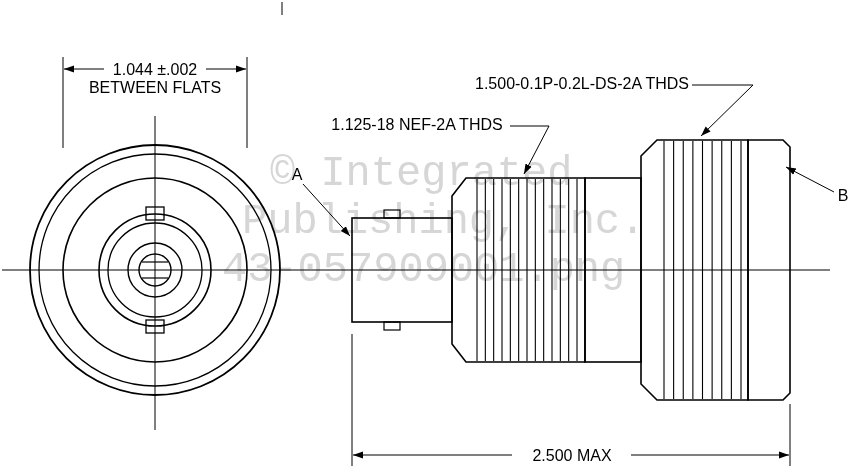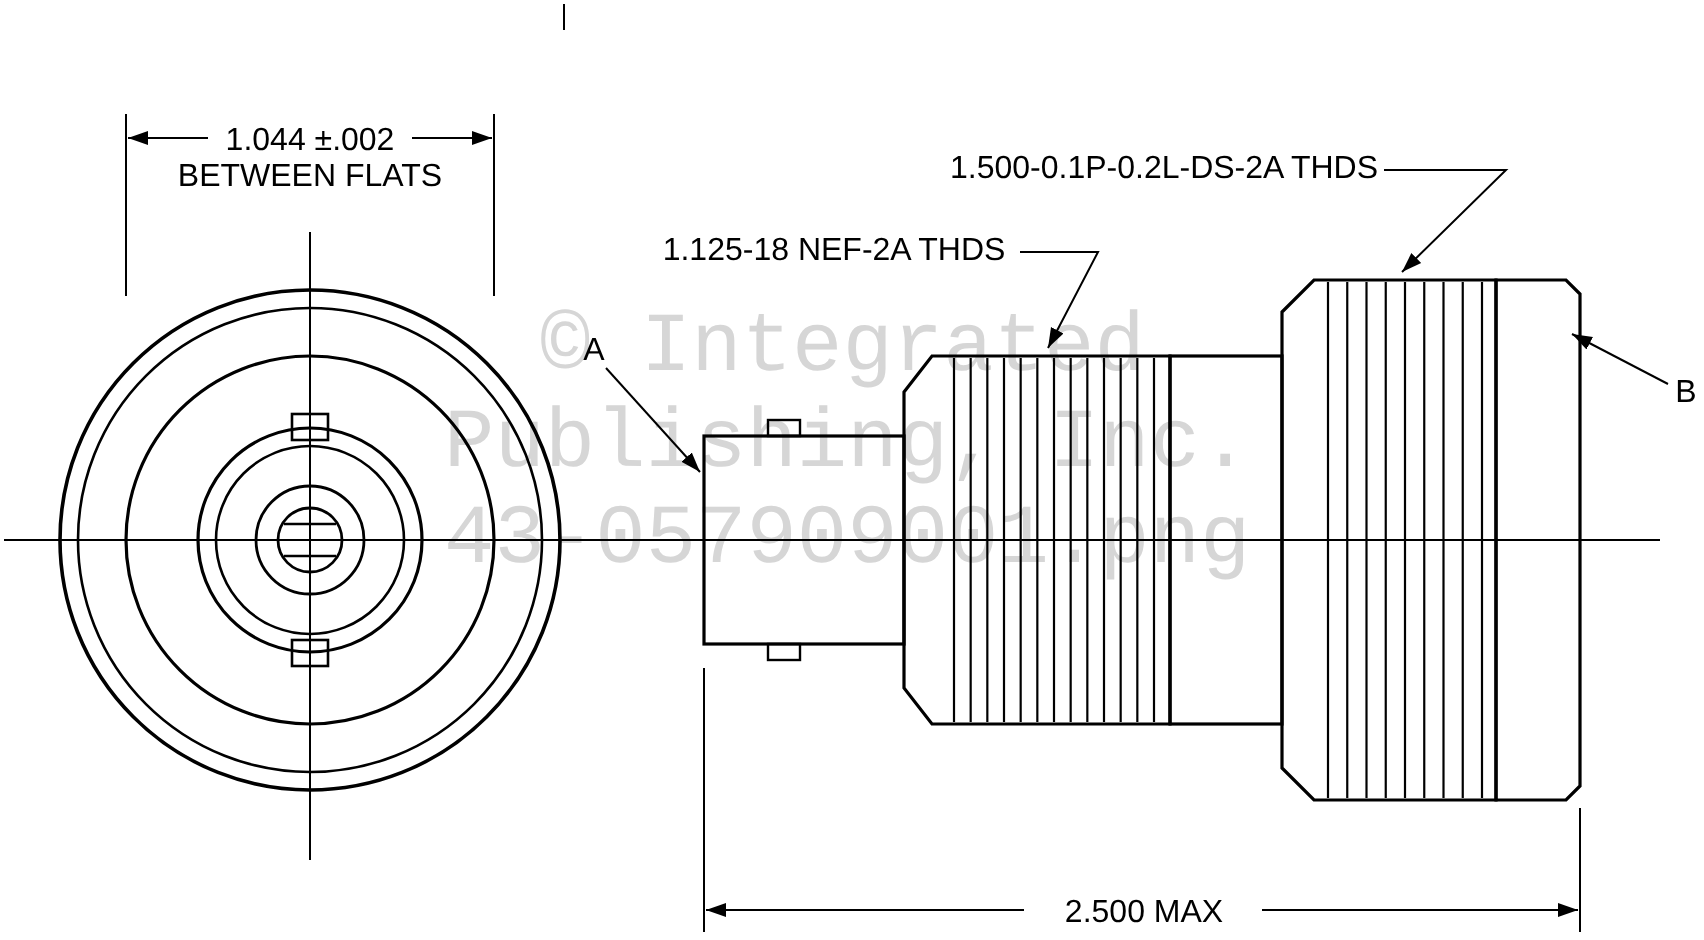--- a/index.html
+++ b/index.html
@@ -1,19 +1,19 @@
 <!DOCTYPE html>
 <html><head>
 <meta charset="utf-8">
 <style>
   html,body{margin:0;padding:0;background:#fff;width:852px;height:470px;overflow:hidden;}
   .stage{position:relative;width:852px;height:470px;background:#fff;font-family:"Liberation Sans",sans-serif;}
   .watermark{position:absolute;left:222px;top:150px;z-index:0;color:#d6d6d6;font-size:42px;line-height:48px;white-space:nowrap;user-select:none;font-family:Liberation Mono, monospace;}
   .wm-l1{margin-left:48px;}
-  .wm-l2{}
+  .wm-l2{margin-left:20px;}
   svg.drawing{position:absolute;left:0;top:0;z-index:1;}
   .t{font-family:"Liberation Sans",sans-serif;font-size:16px;fill:#000;}
 </style>
 </head>
 <body>
 
 <div class="stage">
 
   <div class="watermark">
     <div class="wm-l1">© Integrated</div>

